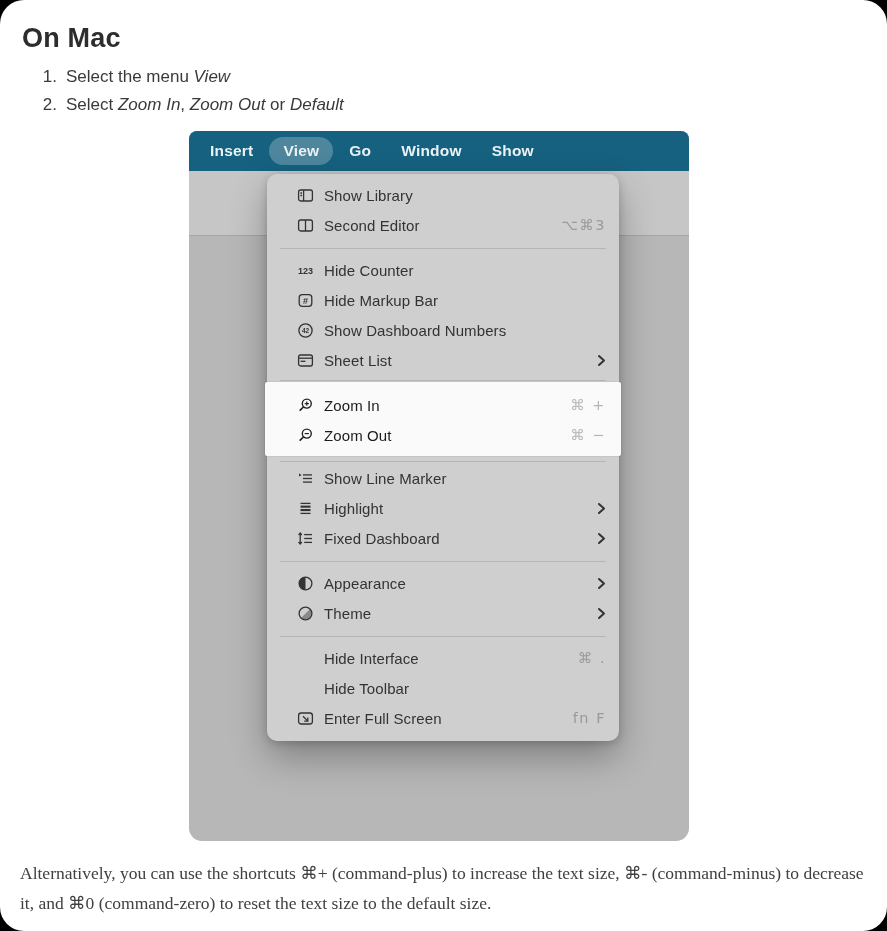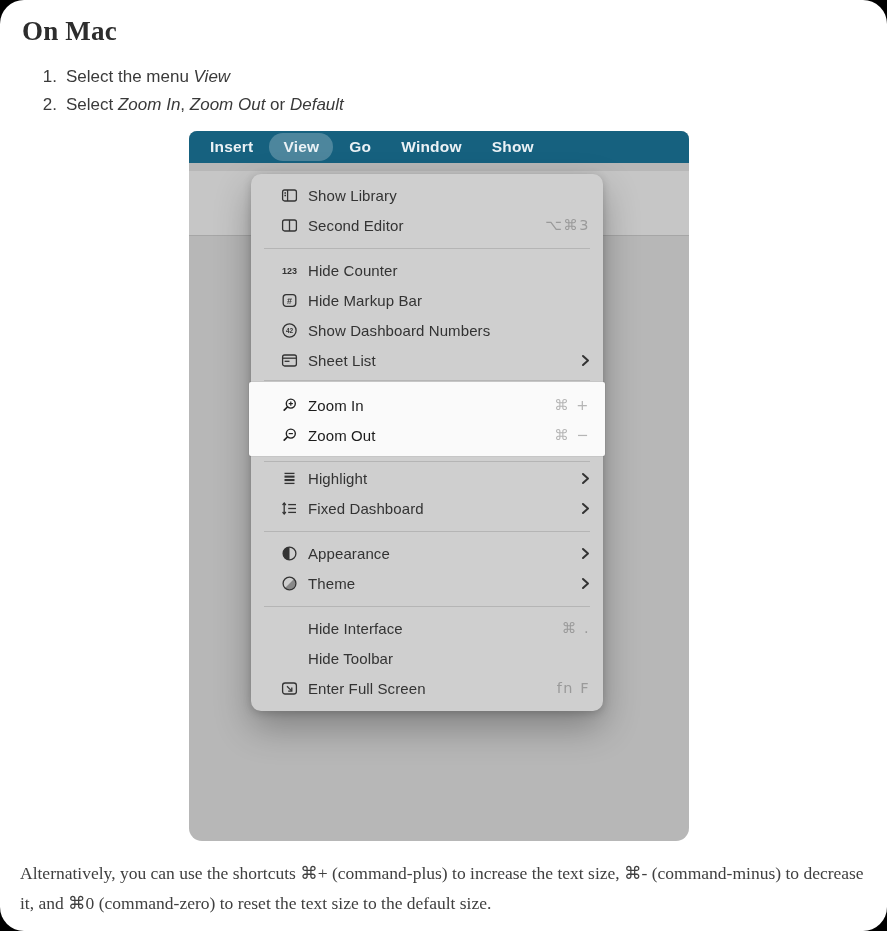--- a/index.html
+++ b/index.html
@@ -4,39 +4,39 @@
 <style>
   :root{
     --teal:#16617F; --menubar-text:#EAF1F5; --window-gray:#B7B7B7; --toolbar-gray:#C6C6C6;
     --dropdown-gray:#CFCFCF; --highlight-bg:#FAFAFA; --item-text:#333333; --hl-text:#1B1B1B;
     --shortcut-gray:#9A9A9A; --hl-shortcut:#B5B5B5; --sep-color:#B5B5B5;
   }
   *{box-sizing:border-box;margin:0;padding:0}
   html,body{background:#000;}
   body{font-family:"Liberation Sans","DejaVu Sans",sans-serif;}
   .card{position:relative;width:887px;height:931px;background:#ffffff;border-radius:24px;overflow:hidden;}
-  .page-title{position:absolute;left:22px;top:16px;font-size:27px;font-weight:600;color:#2D2D2D;letter-spacing:.2px;font-family:Liberation Serif, serif;}
+  .page-title{position:absolute;left:22px;top:23px;font-size:27px;font-weight:600;color:#2D2D2D;letter-spacing:.2px;}
   .steps{position:absolute;left:34px;top:63px;list-style:none;font-size:17px;color:#3A3A3A;}
   .steps li{display:flex;line-height:27.5px;}
   .step-marker{width:23px;text-align:right;margin-right:9px;flex:none;}
   .steps .it{font-style:italic;}
 
   
   .shot{position:absolute;left:189px;top:131px;width:500px;height:710px;background:var(--window-gray);
         border-radius:8px 8px 13px 13px;}
-  .menubar{position:absolute;left:0;top:0;width:100%;height:32px;background:var(--teal);
+  .menubar{position:absolute;left:0;top:0;width:100%;height:40px;background:var(--teal);
            border-radius:8px 8px 0 0;display:flex;align-items:center;padding-left:6px;}
   .mb-item{padding:5px 14px;margin:0 1px;border-radius:15px;font-size:15.5px;font-weight:600;
            color:var(--menubar-text);letter-spacing:.2px;cursor:default;}
   .mb-item.active{background:rgba(255,255,255,0.24);}
   .toolbar-strip{position:absolute;left:0;top:40px;width:100%;height:65px;background:var(--toolbar-gray);
                  border-bottom:1px solid #A6A6A6;}
 
   
-  .dropdown{position:absolute;left:62px;top:43px;width:352px;background:var(--dropdown-gray);
+  .dropdown{position:absolute;left:78px;top:43px;width:352px;background:var(--dropdown-gray);
             border-radius:10px;padding:6px 0 8px;box-shadow:0 16px 36px rgba(0,0,0,.30),0 2px 8px rgba(0,0,0,.18);}
   .row{height:30px;display:flex;align-items:center;padding:0 13px 0 29px;font-size:15px;color:var(--item-text);}
   .mi-icon{width:19px;margin-right:9px;flex:none;display:flex;justify-content:center;align-items:center;color:#333;text-align:center;}
   .mi-icon svg{display:block;}
   .mi-label{white-space:nowrap;letter-spacing:.1px;}
   .mi-right{margin-left:auto;display:flex;align-items:center;}
   .shortcut{font-size:14.5px;color:var(--shortcut-gray);letter-spacing:1.5px;font-family:"DejaVu Sans",sans-serif;}
   .chev{color:#333;display:flex;}
   .menu-sep{height:15px;position:relative;}
   .menu-sep::after{content:"";position:absolute;left:13px;right:13px;top:50%;height:1px;background:var(--sep-color);}
@@ -174,20 +174,32 @@
             <span class="mi-label">Zoom Out</span>
             <span class="mi-right">
               <span class="shortcut">⌘ −</span>
             </span>
           </div>
         </div>
         <div class="menu-sep tight"></div>
         <div class="row">
           <span class="mi-icon">
             <svg width="17" height="17" viewBox="0 0 17 17">
+              <path d="M2,3.4 L4.6,4.9 L2,6.4 Z" fill="currentColor"></path>
+              <line x1="6" y1="4.9" x2="15" y2="4.9" stroke="currentColor" fill="none" stroke-width="1.3"></line>
+              <line x1="6" y1="8.5" x2="15" y2="8.5" stroke="currentColor" fill="none" stroke-width="1.3"></line>
+              <line x1="6" y1="12.1" x2="15" y2="12.1" stroke="currentColor" fill="none" stroke-width="1.3"></line>
+            </svg>
+          </span>
+          <span class="mi-label">Show Line Marker</span>
+          <span class="mi-right"></span>
+        </div>
+        <div class="row">
+          <span class="mi-icon">
+            <svg width="17" height="17" viewBox="0 0 17 17">
               <line x1="3.5" y1="3.4" x2="13.5" y2="3.4" stroke="currentColor" fill="none" stroke-width="1.3"></line>
               <rect x="3.5" y="5.6" width="10" height="2.1" fill="currentColor"></rect>
               <rect x="3.5" y="9" width="10" height="2.1" fill="currentColor"></rect>
               <line x1="3.5" y1="13.4" x2="13.5" y2="13.4" stroke="currentColor" fill="none" stroke-width="1.3"></line>
             </svg>
           </span>
           <span class="mi-label">Highlight</span>
           <span class="mi-right">
             <span class="chev">
               <svg width="9" height="13" viewBox="0 0 9 13">

